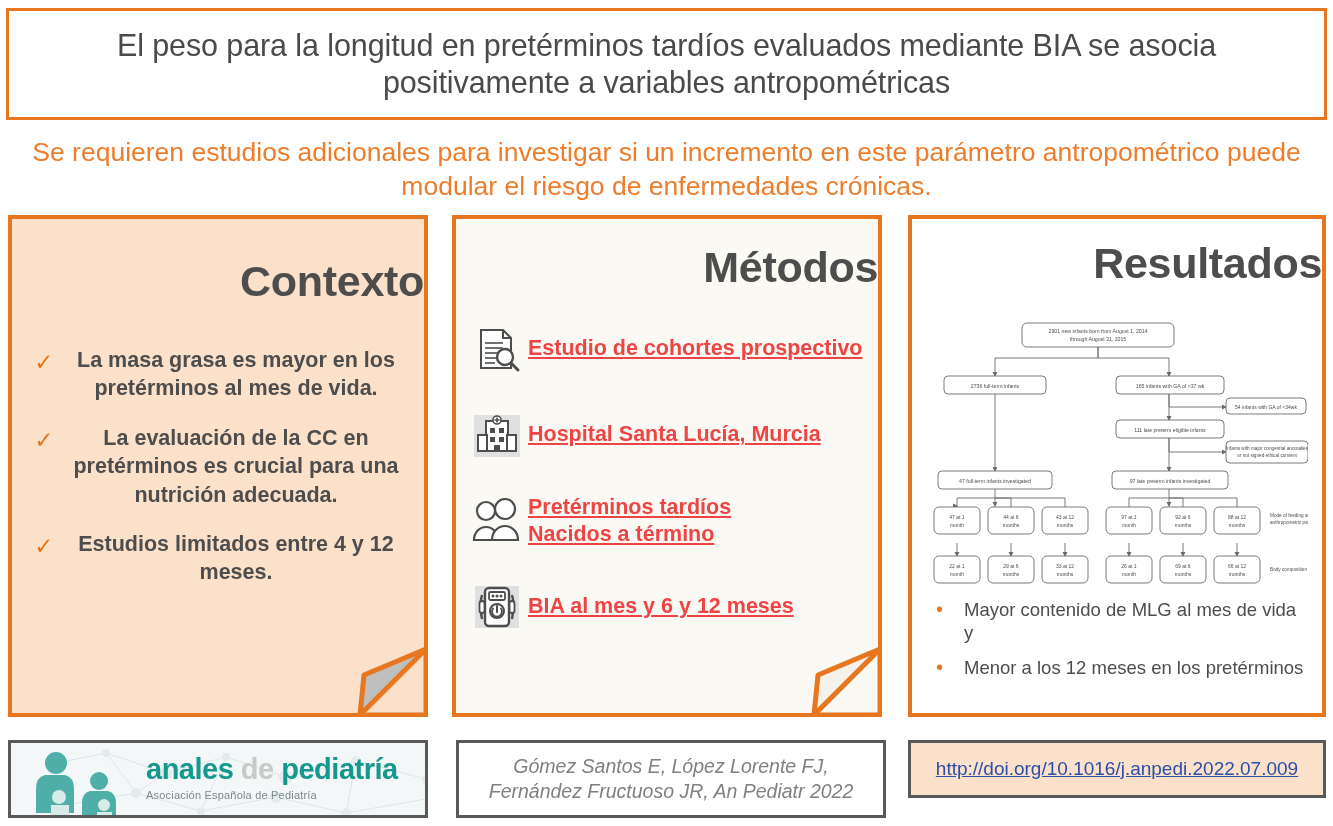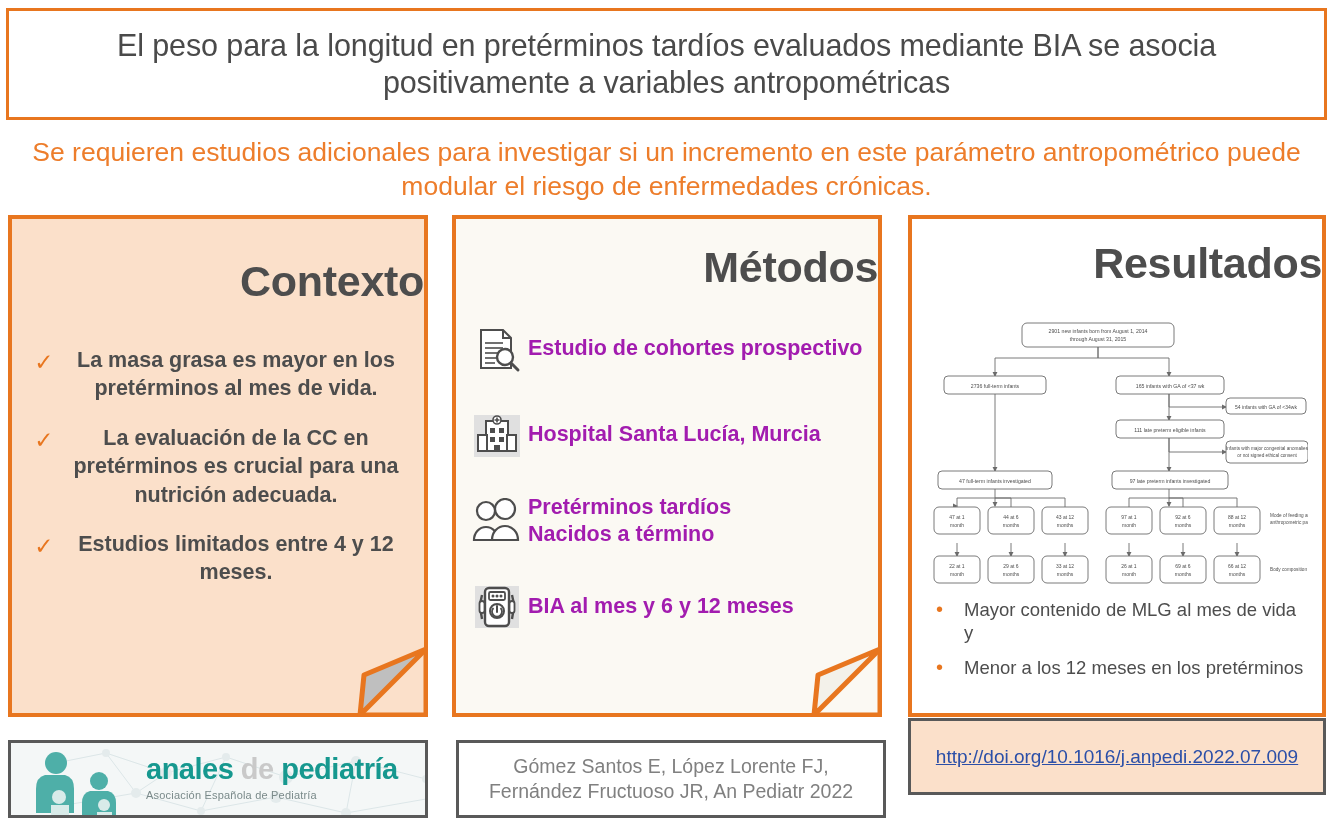--- a/index.html
+++ b/index.html
@@ -71,21 +71,21 @@
     flex: 1; color: #4d4d4d; font-weight: bold; font-size: 21.5px;
     line-height: 1.32; text-align: center; padding-right: 4px;
   }
 
   
   .met-list { margin-top: 26px; padding: 0 10px 0 10px; }
   .met-item { display: flex; align-items: center; margin-bottom: 24px; min-height: 62px; }
   .met-icon {
     flex: 0 0 62px; height: 58px; display: flex; align-items: center; justify-content: center;
   }
-  .met-text { color: #a21caf; font-weight: bold; font-size: 21.5px; line-height: 1.26; }
+  .met-text { color: #ef4444; font-weight: bold; font-size: 21.5px; line-height: 1.26; text-decoration: underline; }
 
   
   .flow-wrap { position: relative; margin: 22px auto 0; width: 382px; height: 300px; }
   .res-bullets { position: absolute; left: 24px; bottom: 22px; width: 370px; }
   .res-bullet { display: flex; align-items: flex-start; margin-bottom: 12px; }
   .res-dot { flex: 0 0 28px; color: #E8761F; font-size: 20px; line-height: 1.1; }
   .res-btext { color: #4d4d4d; font-size: 18.5px; line-height: 1.25; }
 
   
   .footer-logo {
@@ -99,24 +99,24 @@
   .logo-main { font-size: 29px; font-weight: bold; line-height: 1; letter-spacing: -0.5px; }
   .logo-a { color: #16988F; }
   .logo-de { color: #C9C9C9; }
   .logo-p { color: #16988F; }
   .logo-sub { color: #7a8a8a; font-size: 11px; margin-top: 5px; letter-spacing: 0.2px; }
 
   .footer-cite {
     position: absolute; left: 456px; top: 740px; width: 430px; height: 78px;
     border: 3px solid #595959; background: #ffffff;
     display: flex; align-items: center; justify-content: center; text-align: center;
-    color: #808080; font-size: 19.5px; line-height: 1.3; padding: 0 10px;
+    color: #808080; font-size: 19.5px; line-height: 1.3; padding: 0 10px; font-style: italic;
   }
   .footer-doi {
-    position: absolute; left: 908px; top: 718px; width: 418px; height: 77px;
+    position: absolute; left: 908px; top: 740px; width: 418px; height: 58px;
     border: 3px solid #595959; background: #FBE0CA;
     display: flex; align-items: center; justify-content: center;
   }
   .doi-link {
     color: #2b4fa8; font-size: 19px; text-decoration: underline; cursor: pointer;
   }
 </style>
 </head>
 <body>
 

